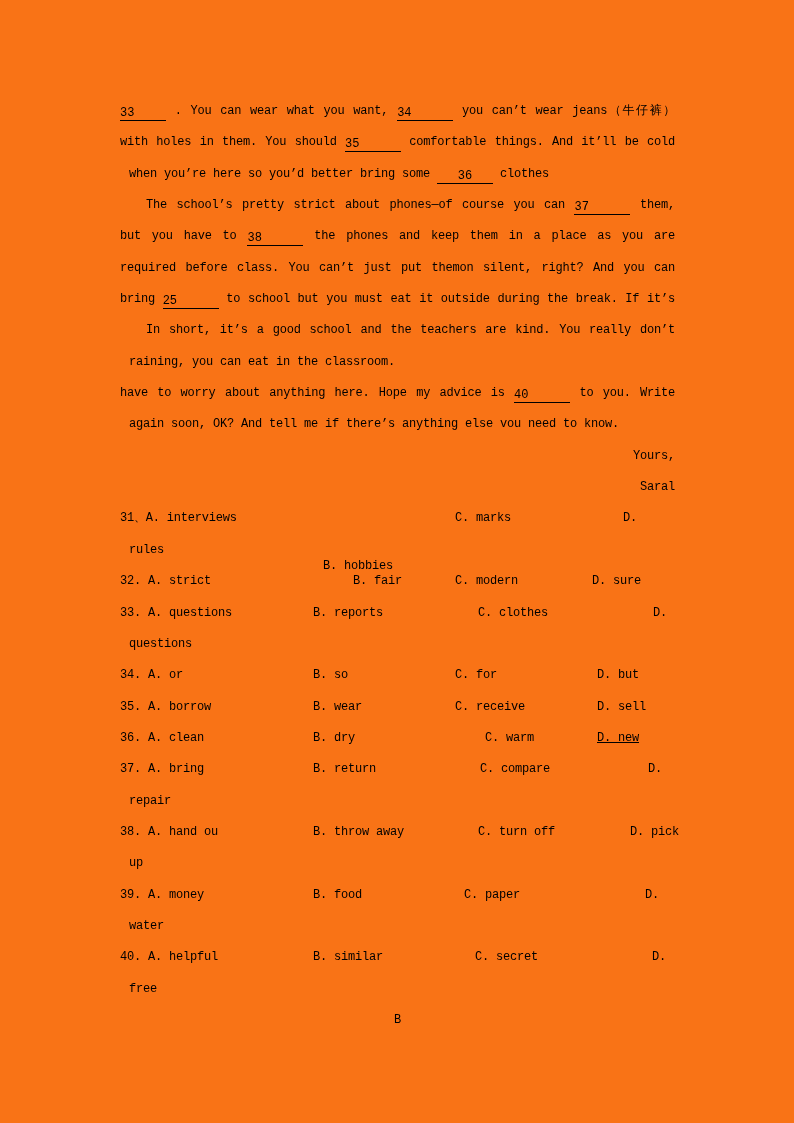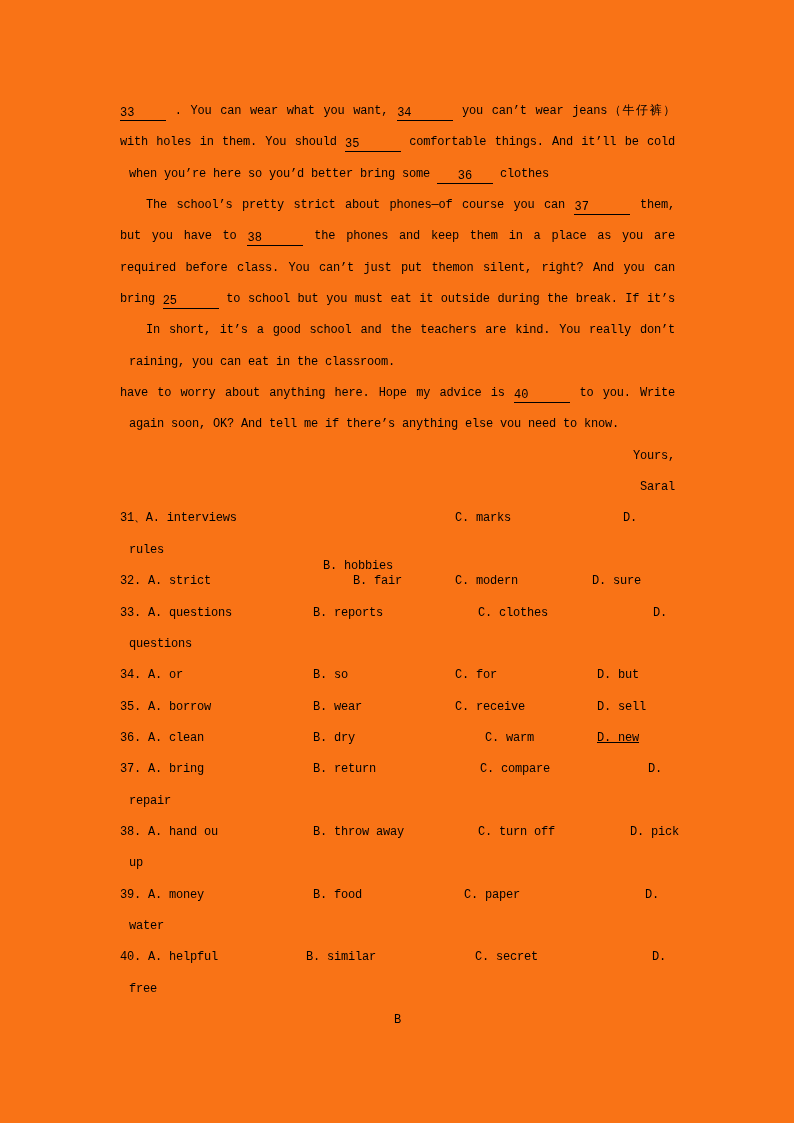--- a/index.html
+++ b/index.html
@@ -100,21 +100,21 @@
         <div class="line left">up</div>
         <div class="opt-row">
           <span style="left: 0px;">39. A. money</span>
           <span style="left: 193px;">B. food</span>
           <span style="left: 320px; margin-left: 24px;">C. paper</span>
           <span style="left: 525px;">D.</span>
         </div>
         <div class="line left">water</div>
         <div class="opt-row">
           <span style="left: 0px; text-align: right;">40. A. helpful</span>
-          <span style="left: 186px;">B. similar</span>
+          <span style="left: 193px;">B. similar</span>
           <span style="left: 355px;">C. secret</span>
           <span style="left: 532px;">D.</span>
         </div>
         <div class="line left">free</div>
       </div>
     <div class="line center">B</div>
   </div>
 </div>
 
 </body></html>

